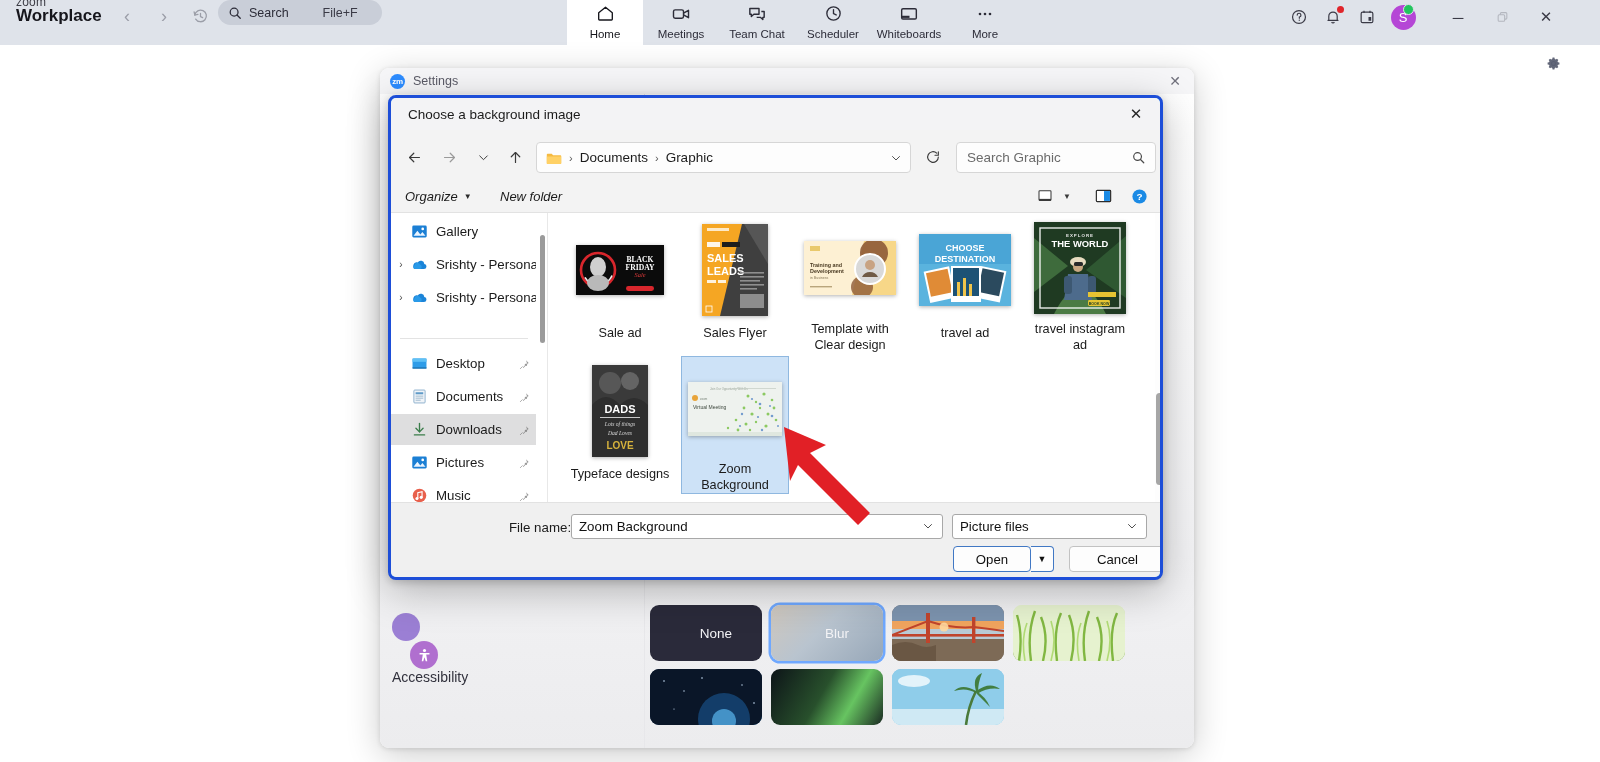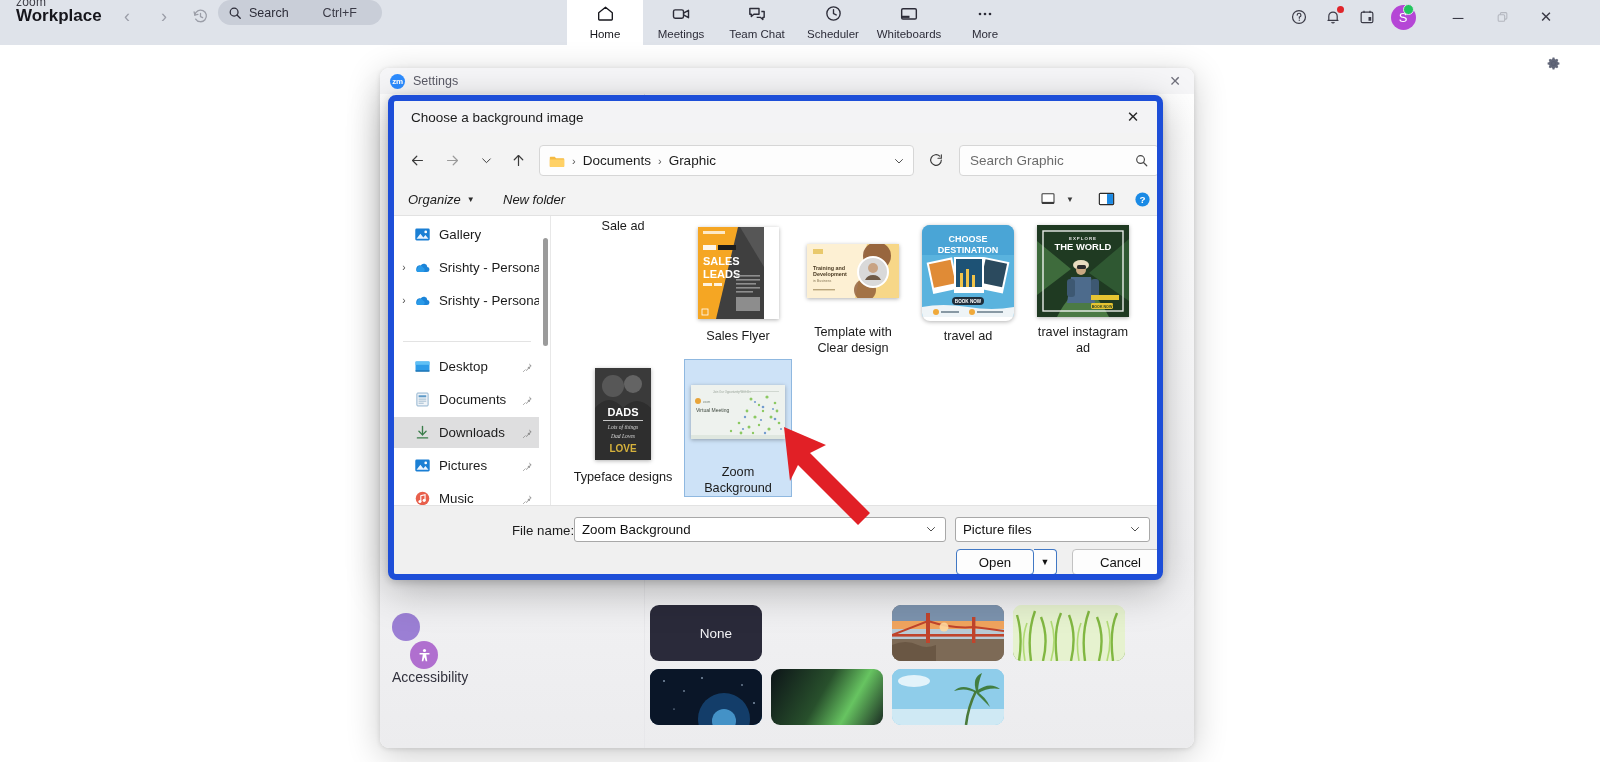--- a/index.html
+++ b/index.html
@@ -55,21 +55,21 @@
   .set-lb{font-size:14px;color:#31313c;}
   #settings-main{position:absolute;left:266px;top:0;width:548px;height:654px;}
   #vb-title{position:absolute;left:16px;top:462px;font-size:17px;font-weight:bold;color:#16161c;letter-spacing:.1px;}
   .vb-tile{position:absolute;width:112px;height:56px;border-radius:9px;overflow:hidden;}
   .vb-tile .vb-lb{position:absolute;left:0;top:0;width:132px;height:56px;display:flex;align-items:center;justify-content:center;color:#f3f3f6;font-size:13.5px;}
   .vb-sel{box-shadow:0 0 0 2.5px #6fa8ff;}
 
   
   #file-dialog{position:absolute;left:388px;top:95px;width:775px;height:485px;background:#7dd3fc;
      border-radius:8px;box-shadow:0 10px 40px rgba(0,0,0,.28),0 2px 8px rgba(0,0,0,.18);overflow:hidden;
-     border:6px solid #1d4ed8;box-sizing:border-box;}
+     border:3px solid #1d4ed8;box-sizing:border-box;}
   #fd-titlebar{position:absolute;left:0;top:0;width:100%;height:32px;background:#f3f3f5;display:flex;align-items:center;}
   #fd-title{font-size:13.5px;color:#1b1b1b;margin-left:17px;}
   #fd-close{position:absolute;right:4px;top:2px;width:40px;height:28px;display:flex;align-items:center;justify-content:center;color:#272727;font-size:15px;}
   #fd-navbar{position:absolute;left:0;top:32px;width:100%;height:54px;background:#f3f3f3;}
   .navbtn{position:absolute;top:13px;width:28px;height:28px;display:flex;align-items:center;justify-content:center;color:#3a3a3a;font-size:15px;}
   #fd-back{left:9px;} #fd-fwd{left:44px;} #fd-recent{left:78px;} #fd-up{left:110px;}
 
   #fd-breadcrumb{position:absolute;left:145px;top:12px;width:375px;height:31px;background:#fdfdfd;border:1px solid #d6d6d6;border-radius:4px;display:flex;align-items:center;box-sizing:border-box;}
   .bc-folder{width:16px;height:13px;margin-left:9px;flex:0 0 auto;}
   .bc-chev{color:#565656;font-size:11px;margin:0 7px;}
@@ -146,21 +146,21 @@
   </div>
 
   <div id="zoom-search">
     <span class="srch-ic">
       <svg width="14" height="14" viewBox="0 0 24 24" fill="none" stroke="#2c2c38" stroke-width="2.2" stroke-linecap="round">
         <circle cx="10.5" cy="10.5" r="6.7"></circle>
           <path d="M15.4 15.4 L21 21"></path>
       </svg>
     </span>
     <span class="srch-lbl">Search</span>
-    <span class="srch-kbd">Ctrl+F</span>
+    <span class="srch-kbd">File+F</span>
   </div>
 
   <div class="zt-tabs">
     <div class="zt-curve-l"></div>
     <div class="zt-tab active">
       <span class="zt-ic">
         <svg width="19" height="19" viewBox="0 0 24 24" fill="none" stroke="#16161c" stroke-width="1.7" stroke-linejoin="round">
             <path d="M3.4 11 L12 4 L20.6 11 V19.2 A1 1 0 0 1 19.6 20.2 H4.4 A1 1 0 0 1 3.4 19.2 Z"></path>
           </svg>
       </span>
@@ -283,20 +283,23 @@
         </span>
         <span class="set-lb">Accessibility</span>
       </div>
     </div>
 
     <div id="settings-main">
       <div id="vb-title">Virtual backgrounds</div>
 
       <div class="vb-tile" style="left:4px;top:511px;background:#2a2a3a;">
         <span class="vb-lb">None</span>
+      </div>
+      <div class="vb-tile vb-sel" style="left:125px;top:511px;background:linear-gradient(135deg,#cfc7bd 0%,#b9c4cf 45%,#97a7b8 100%);">
+        <span class="vb-lb">Blur</span>
       </div>
       <div class="vb-tile" style="left:246px;top:511px;background:linear-gradient(180deg,#5d6a78 0%,#e98a4a 34%,#d66a3e 48%,#9fb0bb 62%,#7d7265 100%);">
         <svg width="112" height="56" viewBox="0 0 112 56" style="position:absolute;left:0;top:0;">
           <rect x="0" y="0" width="112" height="20" fill="#7c93ae"></rect>
           <rect x="0" y="16" width="112" height="10" fill="#f0a45e"></rect>
           <rect x="0" y="24" width="112" height="12" fill="#b9cbd6"></rect>
           <rect x="0" y="34" width="112" height="22" fill="#7d6a56"></rect>
           <rect x="34" y="8" width="4" height="30" fill="#c0442c"></rect>
           <rect x="80" y="12" width="3.4" height="26" fill="#c0442c"></rect>
           <path d="M0 30 Q36 16 36 16 Q60 24 82 22 Q98 24 112 26" stroke="#c0442c" stroke-width="2" fill="none"></path>
@@ -591,26 +594,41 @@
             </svg>
         </span>
       </div>
 
       <div id="tree-scroll"></div>
     </div>
 
     <div id="fd-files">
 
       <div class="file-cell" style="left:18px;top:2px;height:138px;">
+        <div class="thumb-wrap">
+          <div class="thumb" style="width:88px;height:50px;background:#0c0c0c;position:relative;overflow:hidden;">
+            <svg width="88" height="50" viewBox="0 0 88 50" style="position:absolute;left:0;top:0;">
+              <rect width="88" height="50" fill="#0b0b0b"></rect>
+              <circle cx="22" cy="25" r="17" fill="none" stroke="#d8262c" stroke-width="2.6"></circle>
+              <circle cx="22" cy="25" r="15" fill="none" stroke="#f2f2f2" stroke-width="1.6" stroke-dasharray="30 60" transform="rotate(35 22 25)"></circle>
+              <ellipse cx="22" cy="22" rx="8" ry="10" fill="#cfcfcf"></ellipse>
+              <ellipse cx="22" cy="38" rx="11" ry="8" fill="#b9b9b9"></ellipse>
+              <text x="64" y="17" font-size="7.6" font-family="Liberation Serif, serif" font-weight="bold" fill="#ffffff" text-anchor="middle">BLACK</text>
+              <text x="64" y="25" font-size="7.6" font-family="Liberation Serif, serif" font-weight="bold" fill="#ffffff" text-anchor="middle">FRIDAY</text>
+              <text x="64" y="32" font-size="6.4" font-family="Liberation Serif, serif" font-style="italic" fill="#e03a3a" text-anchor="middle">Sale</text>
+              <rect x="50" y="41" width="28" height="5" rx="2.4" fill="#d8262c"></rect>
+            </svg>
+          </div>
+        </div>
         <div class="file-lbl">Sale ad</div>
       </div>
 
       <div class="file-cell" style="left:133px;top:2px;height:138px;">
         <div class="thumb-wrap">
-          <div class="thumb" style="width:66px;height:92px;position:relative;overflow:hidden;padding-left:15px;">
+          <div class="thumb" style="width:66px;height:92px;position:relative;overflow:hidden;">
             <svg width="66" height="92" viewBox="0 0 66 92" style="position:absolute;left:0;top:0;">
               <rect width="66" height="92" fill="#f5a623"></rect>
               <path d="M40 0 L66 0 L66 92 L18 92 Z" fill="#3f3f3f"></path>
               <path d="M42 0 L66 0 L66 40 Z" fill="#565656"></path>
               <rect x="5" y="4" width="22" height="3" fill="#fff" opacity=".75"></rect>
               <rect x="5" y="18" width="13" height="5" fill="#ffffff" opacity=".9"></rect>
               <rect x="20" y="18" width="18" height="5" fill="#1d1d1d"></rect>
               <text x="5" y="38" font-size="11" font-family="Liberation Sans, sans-serif" font-weight="bold" fill="#fff">SALES</text>
               <text x="5" y="51" font-size="11" font-family="Liberation Sans, sans-serif" font-weight="bold" fill="#fff">LEADS</text>
               <rect x="5" y="56" width="9" height="3" fill="#fff" opacity=".85"></rect>
@@ -647,21 +665,21 @@
               <text x="6" y="38" font-size="3.6" font-family="Liberation Sans, sans-serif" fill="#8a7a5a">in Business</text>
               <rect x="6" y="45" width="22" height="1.4" fill="#b9a57c"></rect>
             </svg>
           </div>
         </div>
         <div class="file-lbl">Template with Clear design</div>
       </div>
 
       <div class="file-cell" style="left:363px;top:2px;height:138px;">
         <div class="thumb-wrap">
-          <div class="thumb" style="width:92px;height:96px;position:relative;overflow:hidden;border-radius:8px;">
+          <div class="thumb" style="width:92px;height:72px;position:relative;overflow:hidden;">
             <svg width="92" height="92" viewBox="0 0 92 92" style="position:absolute;left:0;top:0;">
               <rect width="92" height="92" fill="#5ab3de"></rect>
               <rect y="0" width="92" height="30" fill="#4aa5d6"></rect>
               <text x="46" y="17" font-size="9" font-family="Liberation Sans, sans-serif" font-weight="bold" fill="#ffffff" text-anchor="middle">CHOOSE</text>
               <text x="46" y="28" font-size="9" font-family="Liberation Sans, sans-serif" font-weight="bold" fill="#ffffff" text-anchor="middle">DESTINATION</text>
               <g transform="rotate(-12 24 52)">
                   <rect x="8" y="34" width="26" height="32" fill="#fff"></rect>
                   <rect x="10" y="36" width="22" height="24" fill="#e08b36"></rect>
                 </g>
               <g transform="rotate(12 70 52)">

